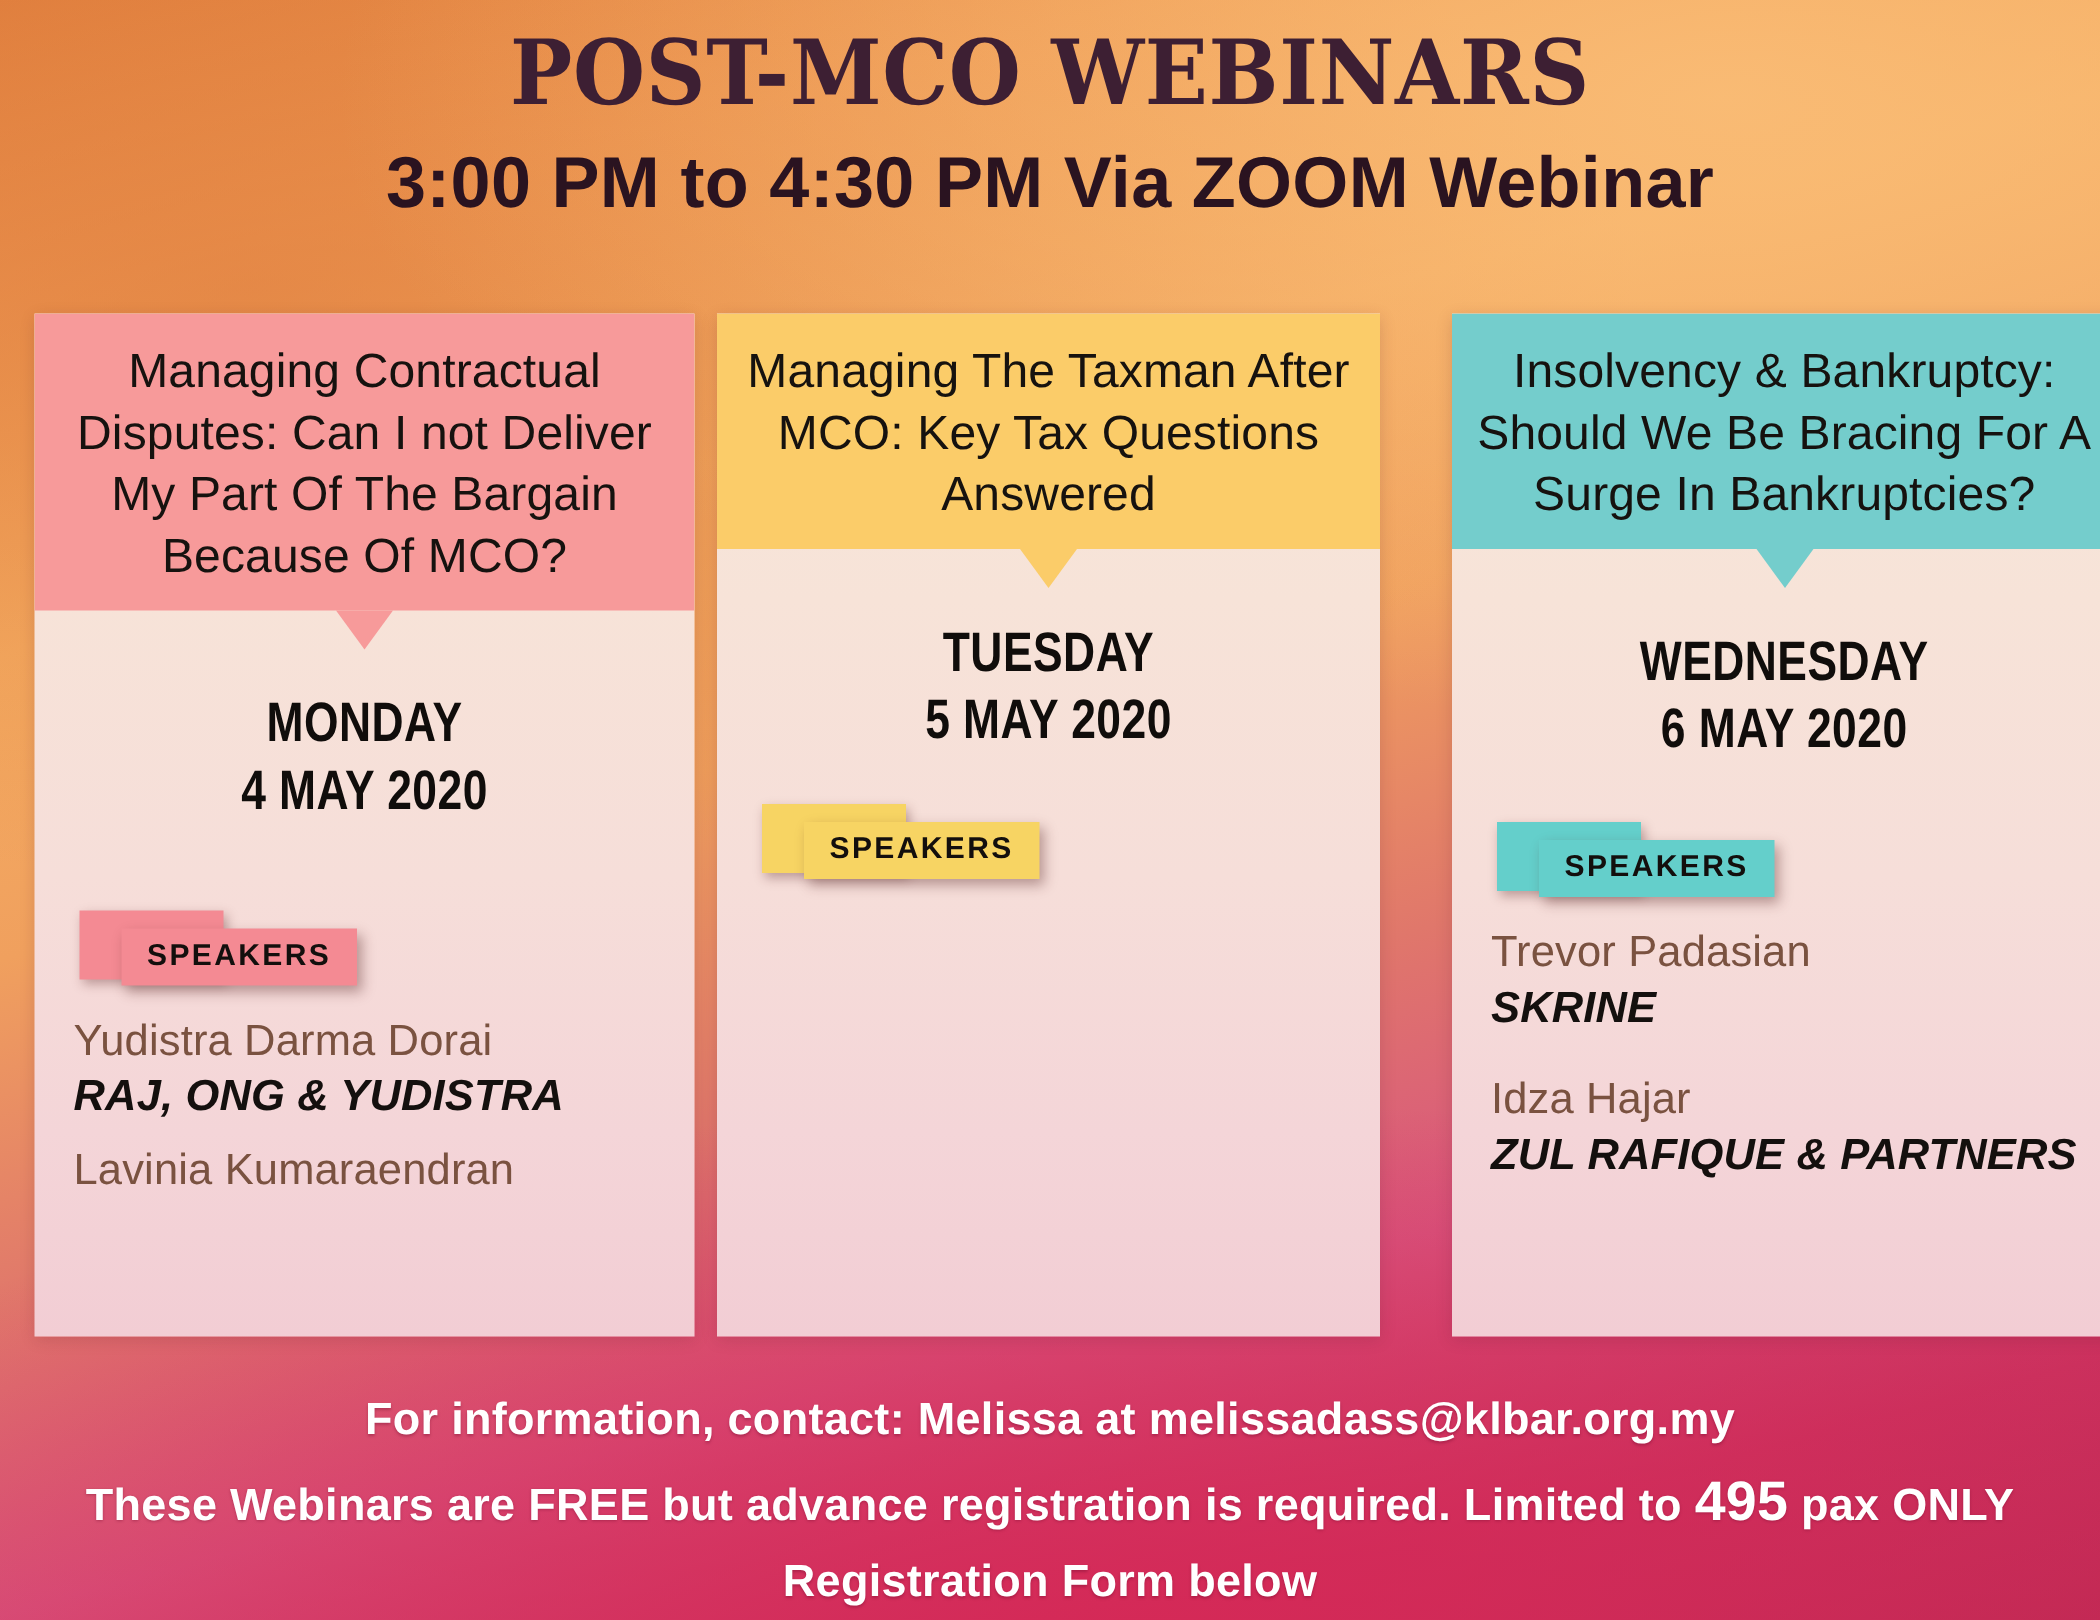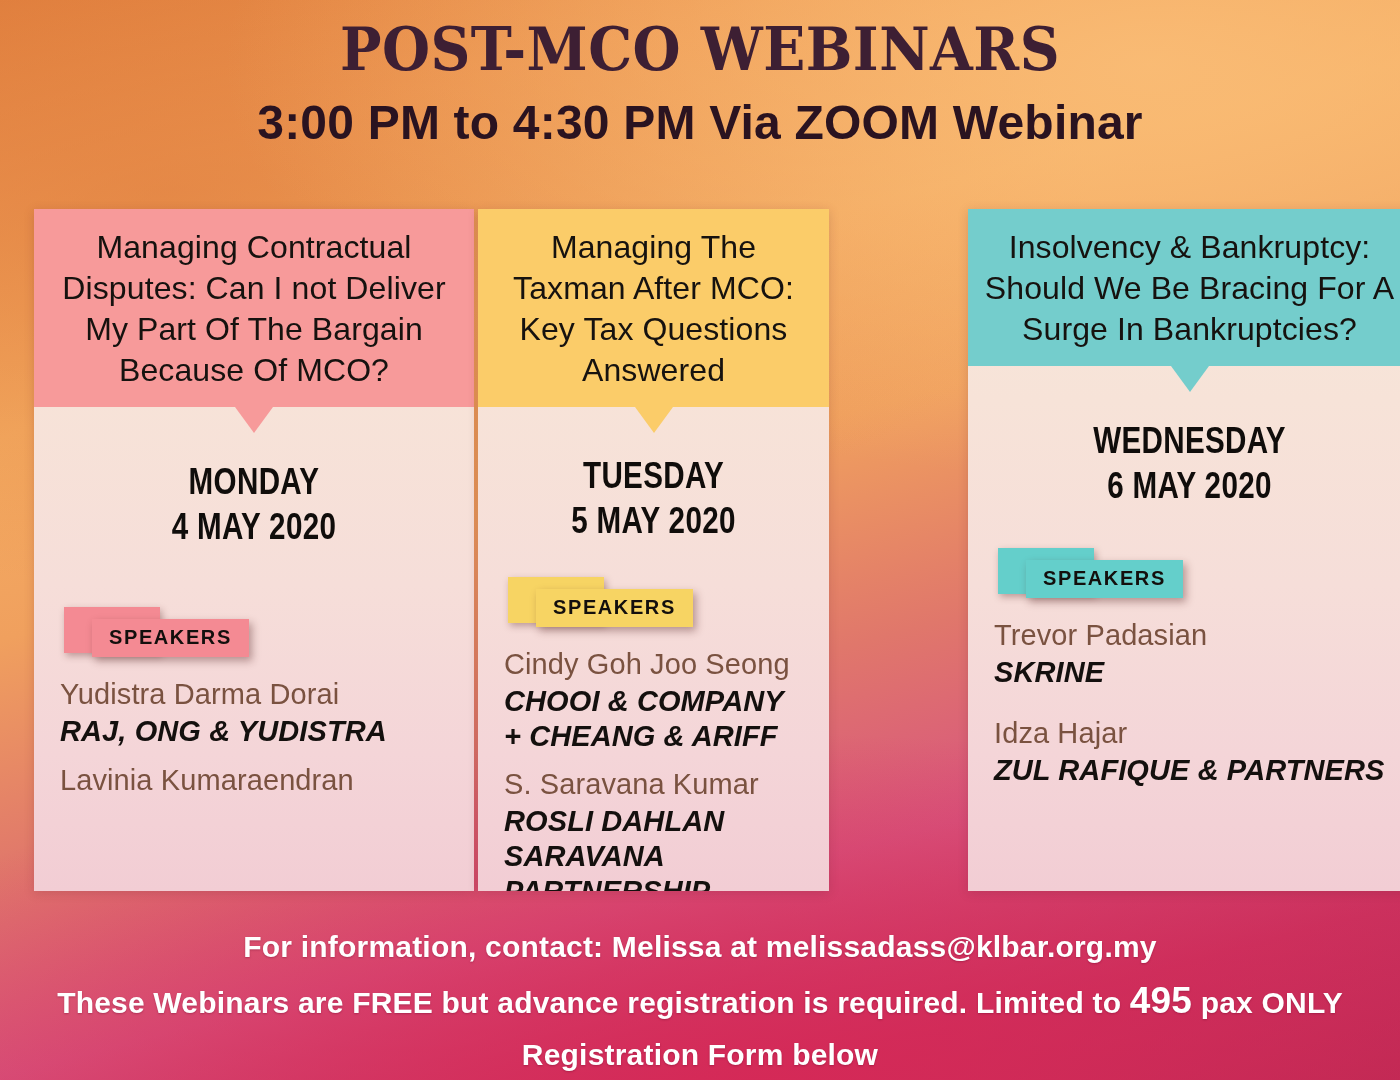--- a/index.html
+++ b/index.html
@@ -52,22 +52,22 @@
   }
 
   
   .cards{position:absolute;top:209px;left:0;width:1400px;height:682px;}
   .card{
     position:absolute;top:0;height:682px;
     background:linear-gradient(180deg,#f6e7da 0%,#f7e3d8 28%,#f6ded9 55%,#f4d5d8 80%,#f2cdd4 100%);
     box-shadow:0 2px 10px rgba(90,30,40,.18);
     overflow:hidden;
   }
-  .card.c1{left:34px;width:440px;}
-  .card.c2{left:478px;width:351px;}
+  .card.c1{left:23px;width:440px;}
+  .card.c2{left:478px;width:442px;}
   .card.c3{left:968px;width:443px;}
 
   .card-head{
     position:relative;
     padding:18px 14px 16px 14px;
     text-align:center;
   }
   .card-head .topic{
     margin:0;
     font-size:32px;
@@ -194,30 +194,20 @@
       <div style="height:46px"></div>
       <div class="date-block">
         <span class="d-day">TUESDAY</span>
         <span class="d-date">5 MAY 2020</span>
       </div>
       <div style="height:34px"></div>
       <div class="spk-wrap">
         <span class="spk-back"></span>
         <span class="spk-front">SPEAKERS</span>
       </div>
-      <div class="speakers">
-        <div class="spk">
-          <p class="person">Cindy Goh Joo Seong</p>
-          <p class="firm">CHOOI &amp; COMPANY + CHEANG &amp; ARIFF</p>
-        </div>
-        <div class="spk">
-          <p class="person">S. Saravana Kumar</p>
-          <p class="firm">ROSLI DAHLAN SARAVANA PARTNERSHIP</p>
-        </div>
-      </div>
     </div>
 
     <div class="card c3">
       <div class="card-head">
         <p class="topic">Insolvency &amp; Bankruptcy: Should We Be Bracing For A Surge In Bankruptcies?</p>
         <span class="pointer"></span>
       </div>
       <div style="height:52px"></div>
       <div class="date-block">
         <span class="d-day">WEDNESDAY</span>

